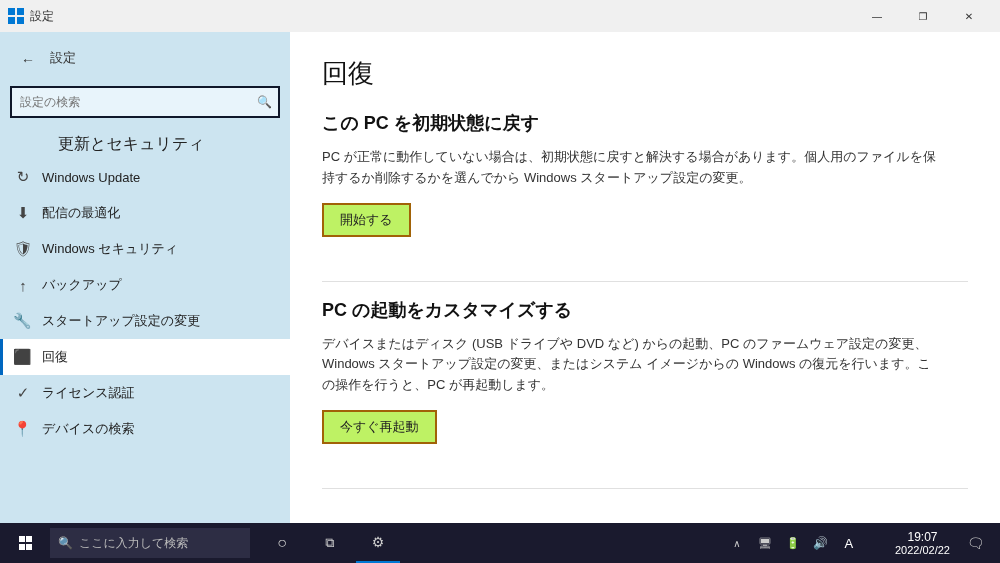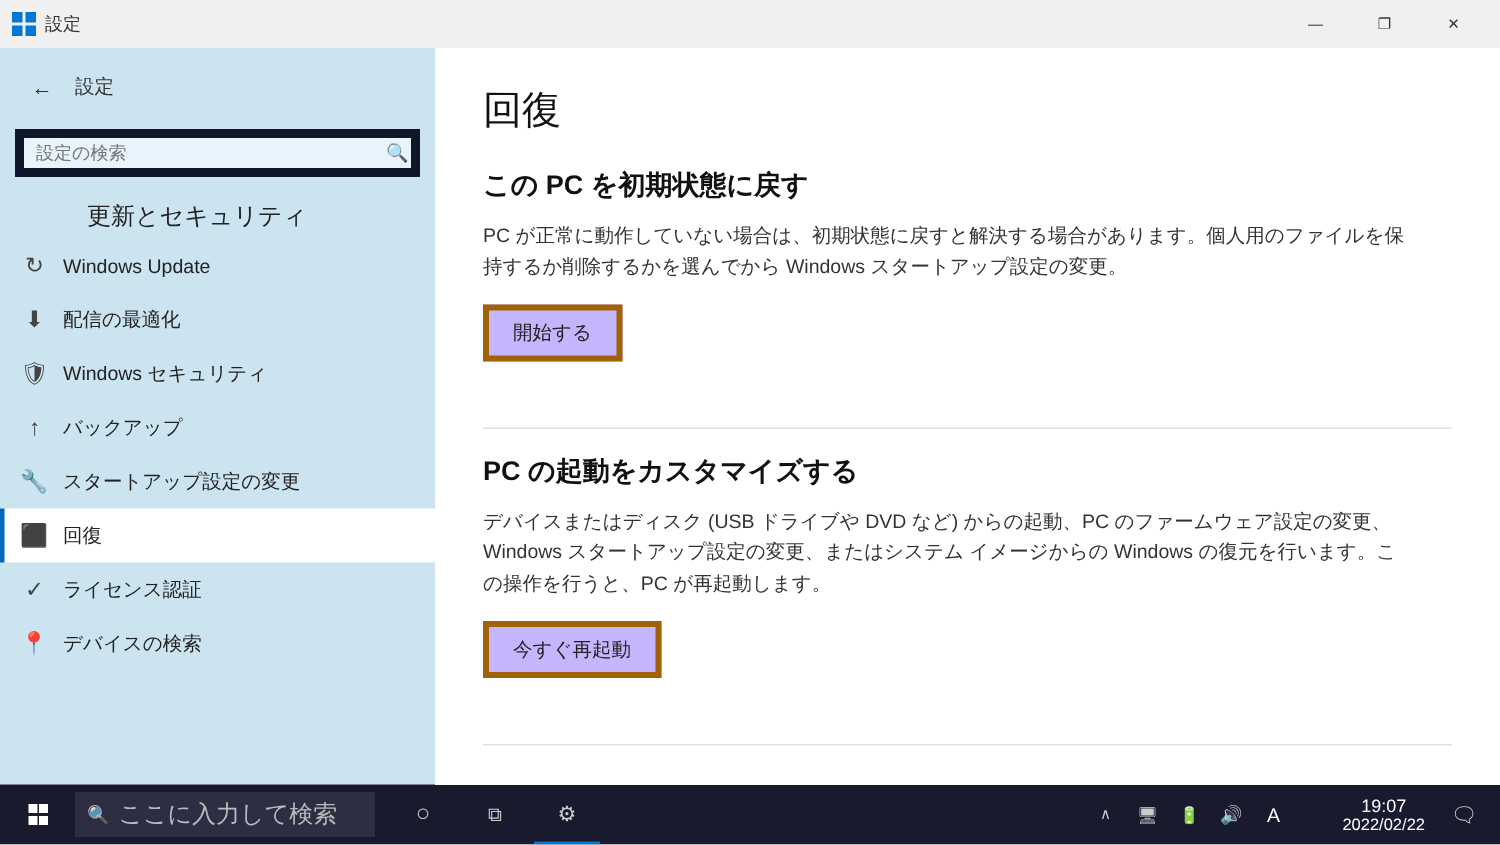--- a/index.html
+++ b/index.html
@@ -94,21 +94,21 @@
     }
 
     .search-box {
       margin: 6px 10px 8px;
       position: relative;
     }
     .search-box input {
       width: 100%;
       height: 32px;
       padding: 0 12px 0 8px;
-      border: 6px solid #0f172a;
+      border: 2px solid #0f172a;
       background: #e8f4fb;
       font-size: 12px;
       outline: none;
       color: #666;
     }
     .search-icon-btn {
       position: absolute;
       right: 4px;
       top: 50%;
       transform: translateY(-50%);
@@ -180,22 +180,22 @@
 
     .section-desc {
       font-size: 13px;
       color: #333;
       line-height: 1.6;
       margin-bottom: 14px;
       max-width: 620px;
     }
 
     .action-btn {
-      border: 4px solid #a16207;
-      background: #c4b5fd;
+      border: 2px solid #a16207;
+      background: #bef264;
       padding: 6px 16px;
       font-size: 13px;
       cursor: pointer;
       color: #222;
       margin-bottom: 28px;
       min-width: 80px;
     }
 
     .divider {
       border: none;
@@ -226,21 +226,21 @@
       width: 200px;
       background: #2d2d44;
       display: flex;
       align-items: center;
       padding: 0 8px;
       gap: 6px;
       cursor: pointer;
       margin: 0 2px;
     }
     .taskbar-search-text {
-      font-size: 16px;
+      font-size: 12px;
       color: #bbb;
     }
     .taskbar-center {
       display: flex;
       align-items: center;
       gap: 4px;
       margin-left: 8px;
     }
     .taskbar-center-btn {
       width: 44px;

